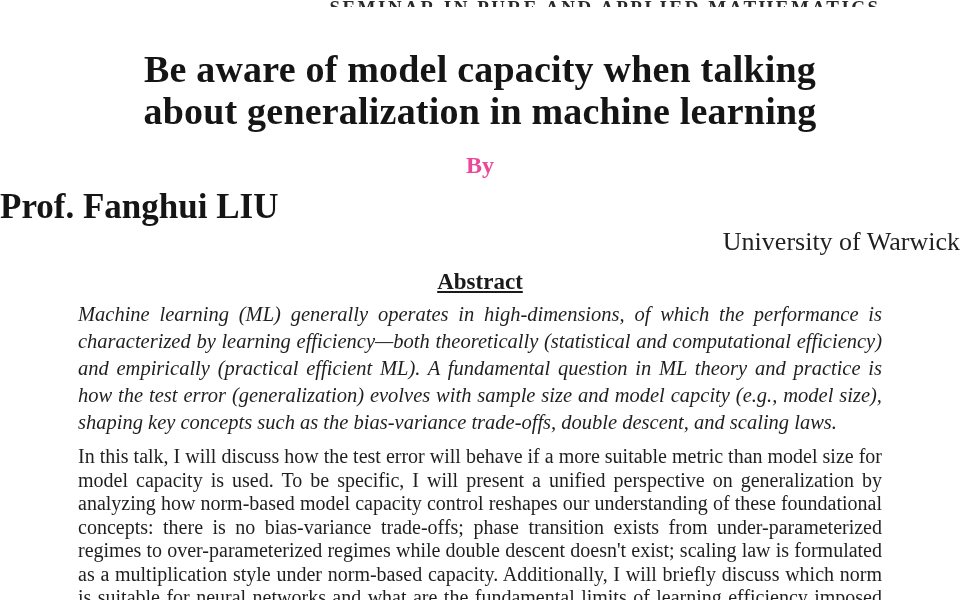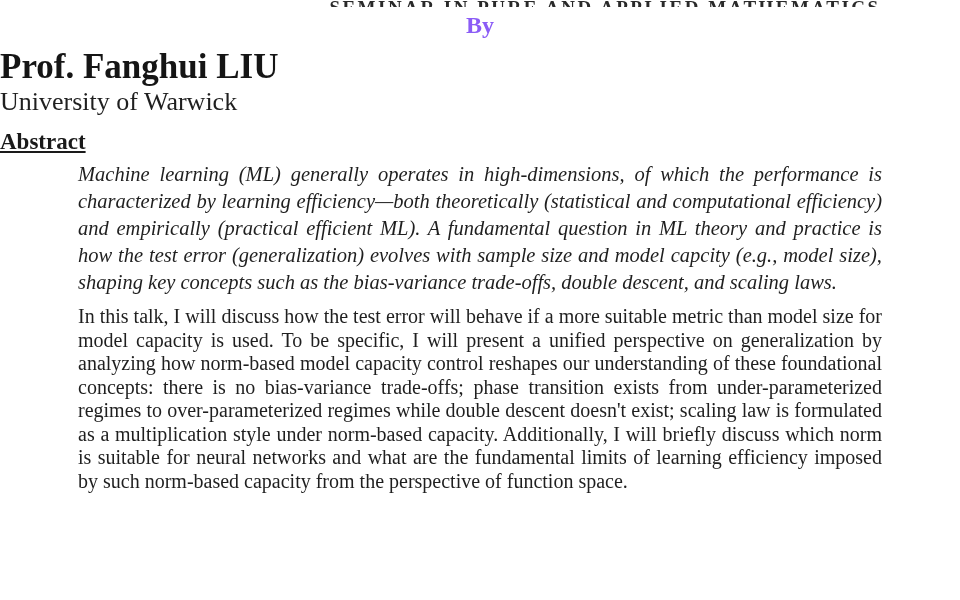--- a/index.html
+++ b/index.html
@@ -40,45 +40,45 @@
   .title {
     margin: 48px auto 0;
     text-align: center;
     font-weight: bold;
     font-size: 38px;
     line-height: 42px;
     color: #151515;
     letter-spacing: 0.2px;
   }
   .by {
-    margin-top: 12px;
+    margin-top: 20px;
     text-align: center;
     font-weight: bold;
     font-size: 24px;
     line-height: 26px;
-    color: #8b5cf6;
+    color: #ec4899;
   }
   .speaker {
     margin-top: 10px;
     text-align: left;
     font-weight: bold;
     font-size: 35px;
     line-height: 38px;
     color: #151515;
   }
   .affiliation {
     margin-top: 1px;
-    text-align: left;
+    text-align: right;
     font-size: 26px;
     line-height: 29px;
     color: #1f1f1f;
   }
   .abstract-heading {
     margin-top: 13px;
-    text-align: left;
+    text-align: center;
     font-weight: bold;
     font-size: 23px;
     line-height: 25px;
     text-decoration: underline;
     color: #1a1a1a;
   }
   .abstract-body {
     width: 804px;
     margin: 7px auto 0;
     text-align: justify;
@@ -97,20 +97,24 @@
 </style>
 </head>
 <body>
 
 <div class="page">
 
   <div class="clipped-strip">
     <span class="clipped-text">SEMINAR IN PURE AND APPLIED MATHEMATICS</span>
   </div>
 
+  <div class="title">
+    <div>Be aware of model capacity when talking</div>
+    <div>about generalization in machine learning</div>
+  </div>
 
   <div class="by">By</div>
 
   <div class="speaker">Prof. Fanghui LIU</div>
 
   <div class="affiliation">University of Warwick</div>
 
   <div class="abstract-heading">Abstract</div>
 
   <div class="abstract-body">

